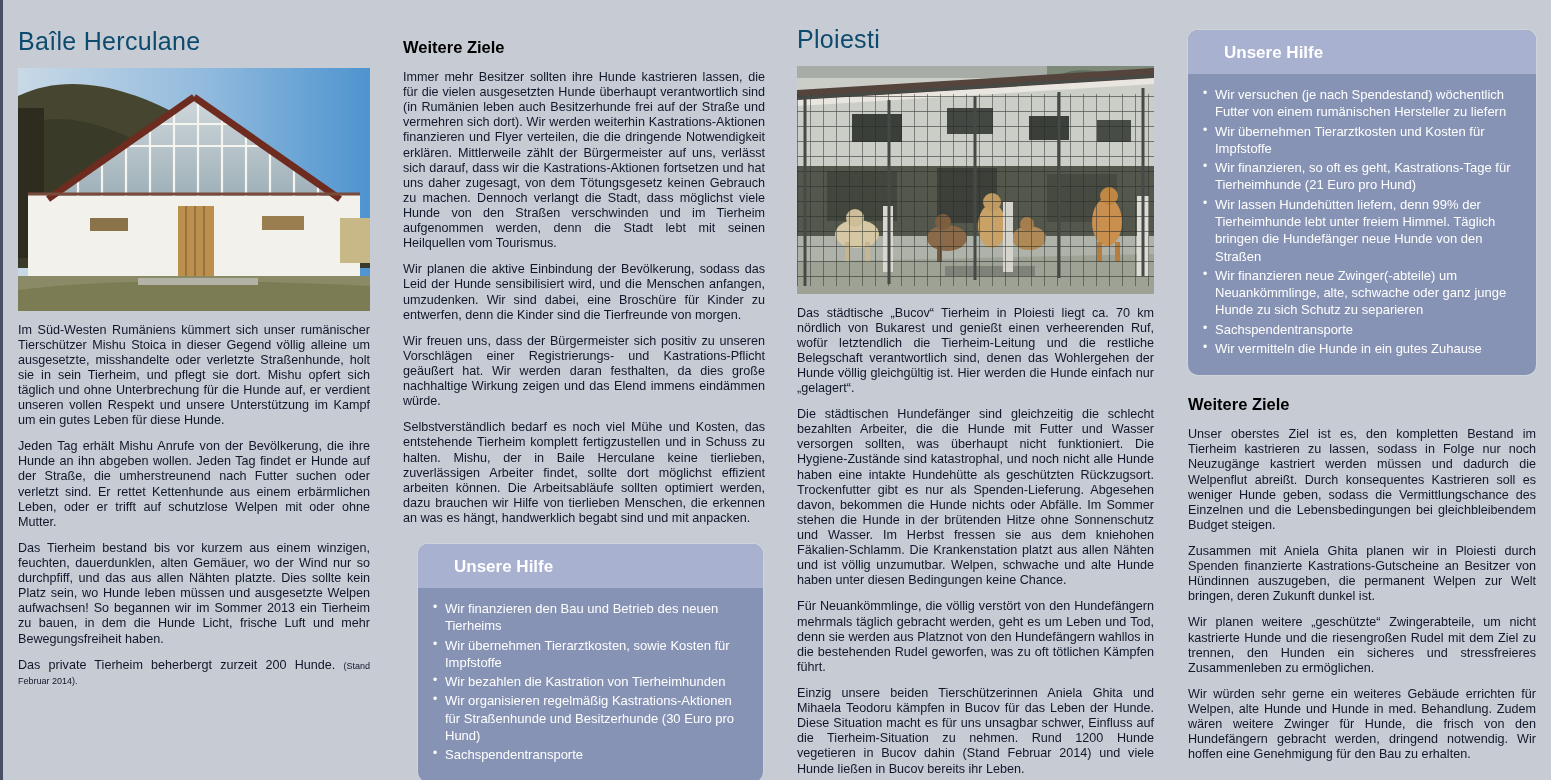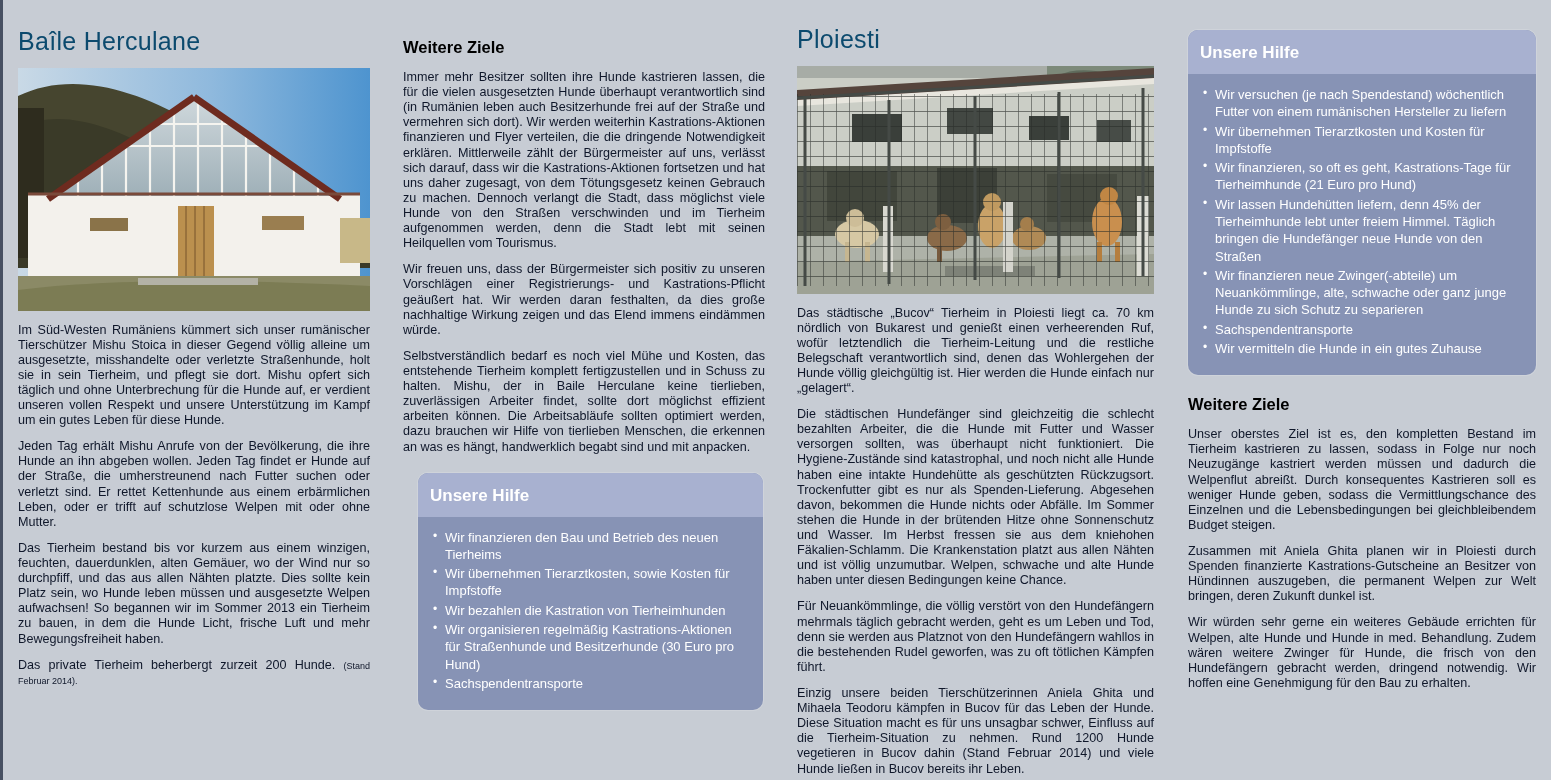--- a/index.html
+++ b/index.html
@@ -32,21 +32,21 @@
   .body-text .b { font-weight:normal; }
   .body-text .small { font-size:9px; }
 
   .help-box {
     border-radius:10px; overflow:hidden; background:#8793b5;
     box-shadow:0 0 0 1px rgba(255,255,255,.15);
   }
   .col2 .help-box { margin:18px 0 0 15px; width:345px; }
   .col4 .help-box { margin:0 0 20px 0; }
   .help-header {
-    background:#a8b1d0; padding:13px 10px 11px 12px;
+    background:#a8b1d0; padding:13px 10px 11px 36px;
     font-size:17px; font-weight:bold; color:#ffffff;
   }
   .help-list {
     list-style:none; margin:0; padding:12px 16px 16px 14px;
     color:#ffffff; font-size:13px; line-height:1.33;
   }
   .help-list li { padding-left:13px; position:relative; margin-bottom:2px; }
   .help-list li::before {
     content:"\2022"; position:absolute; left:1px; top:0; font-size:12px; color:#ffffff;
   }
@@ -120,20 +120,21 @@
     <p><span class="b">Jeden Tag erhält Mishu Anrufe von der Bevölkerung, die ihre Hunde an ihn abgeben wollen.</span><span> Jeden Tag findet er Hunde auf der Straße, die umherstreunend nach Futter suchen oder verletzt sind. Er rettet Kettenhunde aus einem erbärmlichen Leben, oder er trifft auf schutzlose Welpen mit oder ohne Mutter.</span></p>
     <p><span>Das Tierheim bestand bis vor kurzem aus einem winzigen, feuchten, dauerdunklen, alten Gemäuer, wo der Wind nur so durchpfiff, und das aus allen Nähten platzte. Dies sollte kein Platz sein, wo Hunde leben müssen und ausgesetzte Welpen aufwachsen! </span><span class="b">So begannen wir im Sommer 2013 ein Tierheim zu bauen, in dem die Hunde Licht,  frische Luft  und mehr Bewegungsfreiheit haben.</span></p>
     <p><span>Das private Tierheim beherbergt zurzeit 200 Hunde. </span><span class="small">(Stand Februar 2014).</span></p>
   </div>
 </div>
 
 <div class="col col2">
   <h2 class="sec-heading">Weitere Ziele</h2>
   <div class="body-text">
     <p><span>Immer mehr Besitzer sollten ihre Hunde kastrieren lassen, die für die vielen ausgesetzten Hunde überhaupt verantwortlich sind (in Rumänien leben auch Besitzerhunde frei auf der Straße und vermehren sich dort). Wir werden weiterhin Kastrations-Aktionen finanzieren und Flyer verteilen, die die dringende Notwendigkeit erklären. Mittlerweile zählt der Bürgermeister auf uns, verlässt sich darauf, dass wir die Kastrations-Aktionen fortsetzen und hat uns daher zugesagt, von dem Tötungsgesetz keinen Gebrauch zu machen. Dennoch verlangt die Stadt, dass möglichst viele Hunde von den Straßen verschwinden und im Tierheim aufgenommen werden, denn die Stadt lebt mit seinen Heilquellen vom Tourismus.</span></p>
+    <p><span>Wir planen die aktive Einbindung der Bevölkerung, sodass das Leid der Hunde sensibilisiert wird, und die Menschen anfangen, umzudenken. Wir sind dabei, eine Broschüre für Kinder zu entwerfen, denn die Kinder sind die Tierfreunde von morgen.</span></p>
     <p><span>Wir freuen uns, dass der Bürgermeister sich positiv zu unseren Vorschlägen einer Registrierungs- und Kastrations-Pflicht geäußert hat. Wir werden daran festhalten, da dies große nachhaltige Wirkung zeigen und das Elend immens eindämmen würde.</span></p>
     <p><span>Selbstverständlich bedarf es noch viel Mühe und Kosten, das entstehende Tierheim komplett fertigzustellen und in Schuss zu halten. Mishu, der in Baile Herculane keine tierlieben, zuverlässigen Arbeiter findet, sollte dort möglichst effizient arbeiten können. Die Arbeitsabläufe sollten optimiert werden, dazu brauchen wir Hilfe von tierlieben Menschen, die erkennen an was es hängt, handwerklich begabt sind und mit anpacken.</span></p>
   </div>
 
   <div class="help-box">
     <div class="help-header">Unsere Hilfe</div>
     <ul class="help-list">
         <li>Wir finanzieren den Bau und Betrieb des neuen Tierheims</li>
         <li>Wir übernehmen Tierarztkosten, sowie Kosten für Impfstoffe</li>
         <li>Wir bezahlen die Kastration von Tierheimhunden</li>
@@ -214,26 +215,27 @@
   </div>
 </div>
 
 <div class="col col4">
   <div class="help-box">
     <div class="help-header">Unsere Hilfe</div>
     <ul class="help-list">
         <li>Wir versuchen (je nach Spendestand) wöchentlich Futter von einem rumänischen Hersteller zu liefern</li>
         <li>Wir übernehmen Tierarztkosten und Kosten für Impfstoffe</li>
         <li>Wir finanzieren, so oft es geht, Kastrations-Tage für Tierheimhunde  (21 Euro pro Hund)</li>
-        <li>Wir lassen Hundehütten liefern, denn 45% der Tierheimhunde lebt unter freiem Himmel.  Täglich bringen die Hundefänger neue Hunde von den Straßen</li>
+        <li>Wir lassen Hundehütten liefern, denn 99% der Tierheimhunde lebt unter freiem Himmel.  Täglich bringen die Hundefänger neue Hunde von den Straßen</li>
         <li>Wir finanzieren neue Zwinger(-abteile) um Neuankömmlinge, alte, schwache oder ganz junge  Hunde zu sich Schutz zu separieren</li>
         <li>Sachspendentransporte</li>
         <li>Wir vermitteln die Hunde in ein gutes Zuhause</li>
       </ul>
   </div>
 
   <h2 class="sec-heading">Weitere  Ziele</h2>
   <div class="body-text">
     <p><span>Unser oberstes Ziel ist es, den kompletten Bestand im  Tierheim kastrieren zu lassen, sodass in Folge nur noch Neuzugänge kastriert werden müssen und dadurch die Welpenflut abreißt. Durch konsequentes Kastrieren soll es weniger Hunde geben, sodass die Vermittlungschance des Einzelnen und die Lebensbedingungen bei gleichbleibendem Budget steigen.</span></p>
     <p><span>Zusammen mit Aniela Ghita planen wir in Ploiesti durch Spenden finanzierte Kastrations-Gutscheine an Besitzer von Hündinnen auszugeben, die permanent Welpen zur Welt bringen, deren Zukunft dunkel ist.</span></p>
+    <p><span>Wir planen weitere „geschützte“ Zwingerabteile, um nicht kastrierte Hunde und die riesengroßen Rudel mit dem Ziel zu trennen, den Hunden ein sicheres und stressfreieres Zusammenleben zu ermöglichen.</span></p>
     <p><span>Wir würden sehr gerne ein weiteres Gebäude errichten für Welpen, alte Hunde und Hunde in med. Behandlung. Zudem wären weitere Zwinger für  Hunde, die frisch von den Hundefängern gebracht werden, dringend notwendig. Wir hoffen eine Genehmigung für den Bau zu erhalten.</span></p>
   </div>
 </div>
 
 </body></html>

